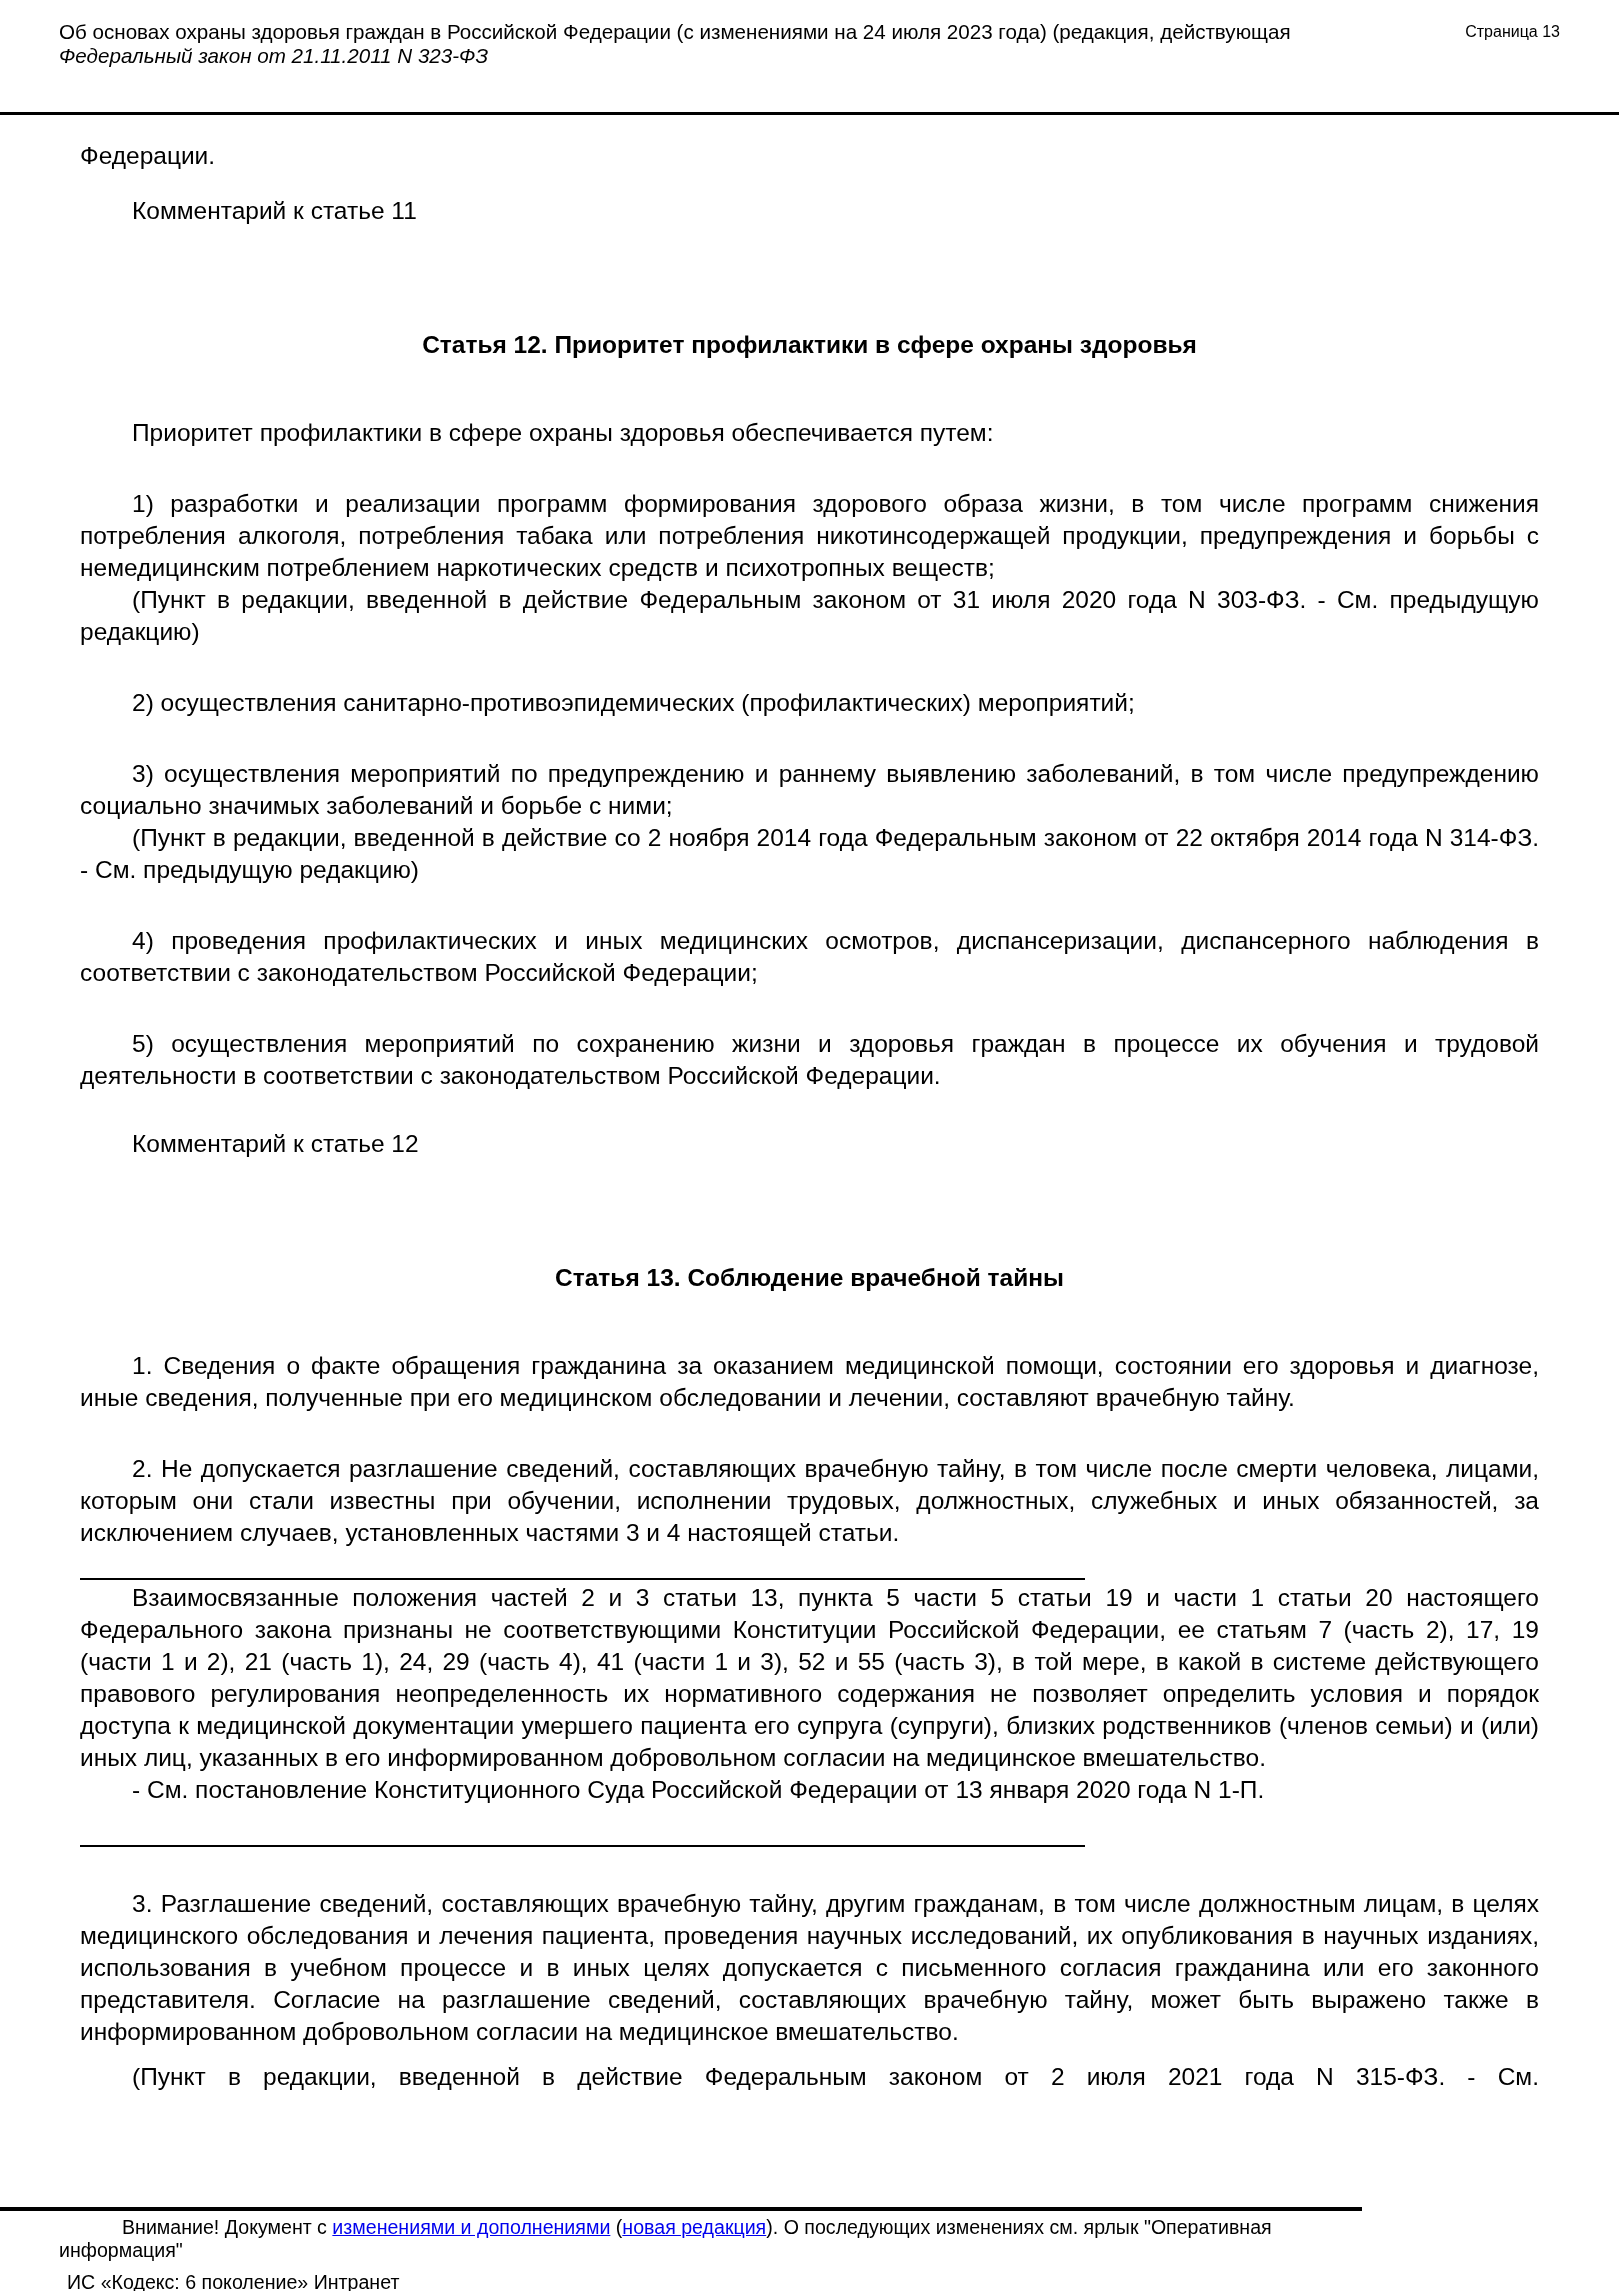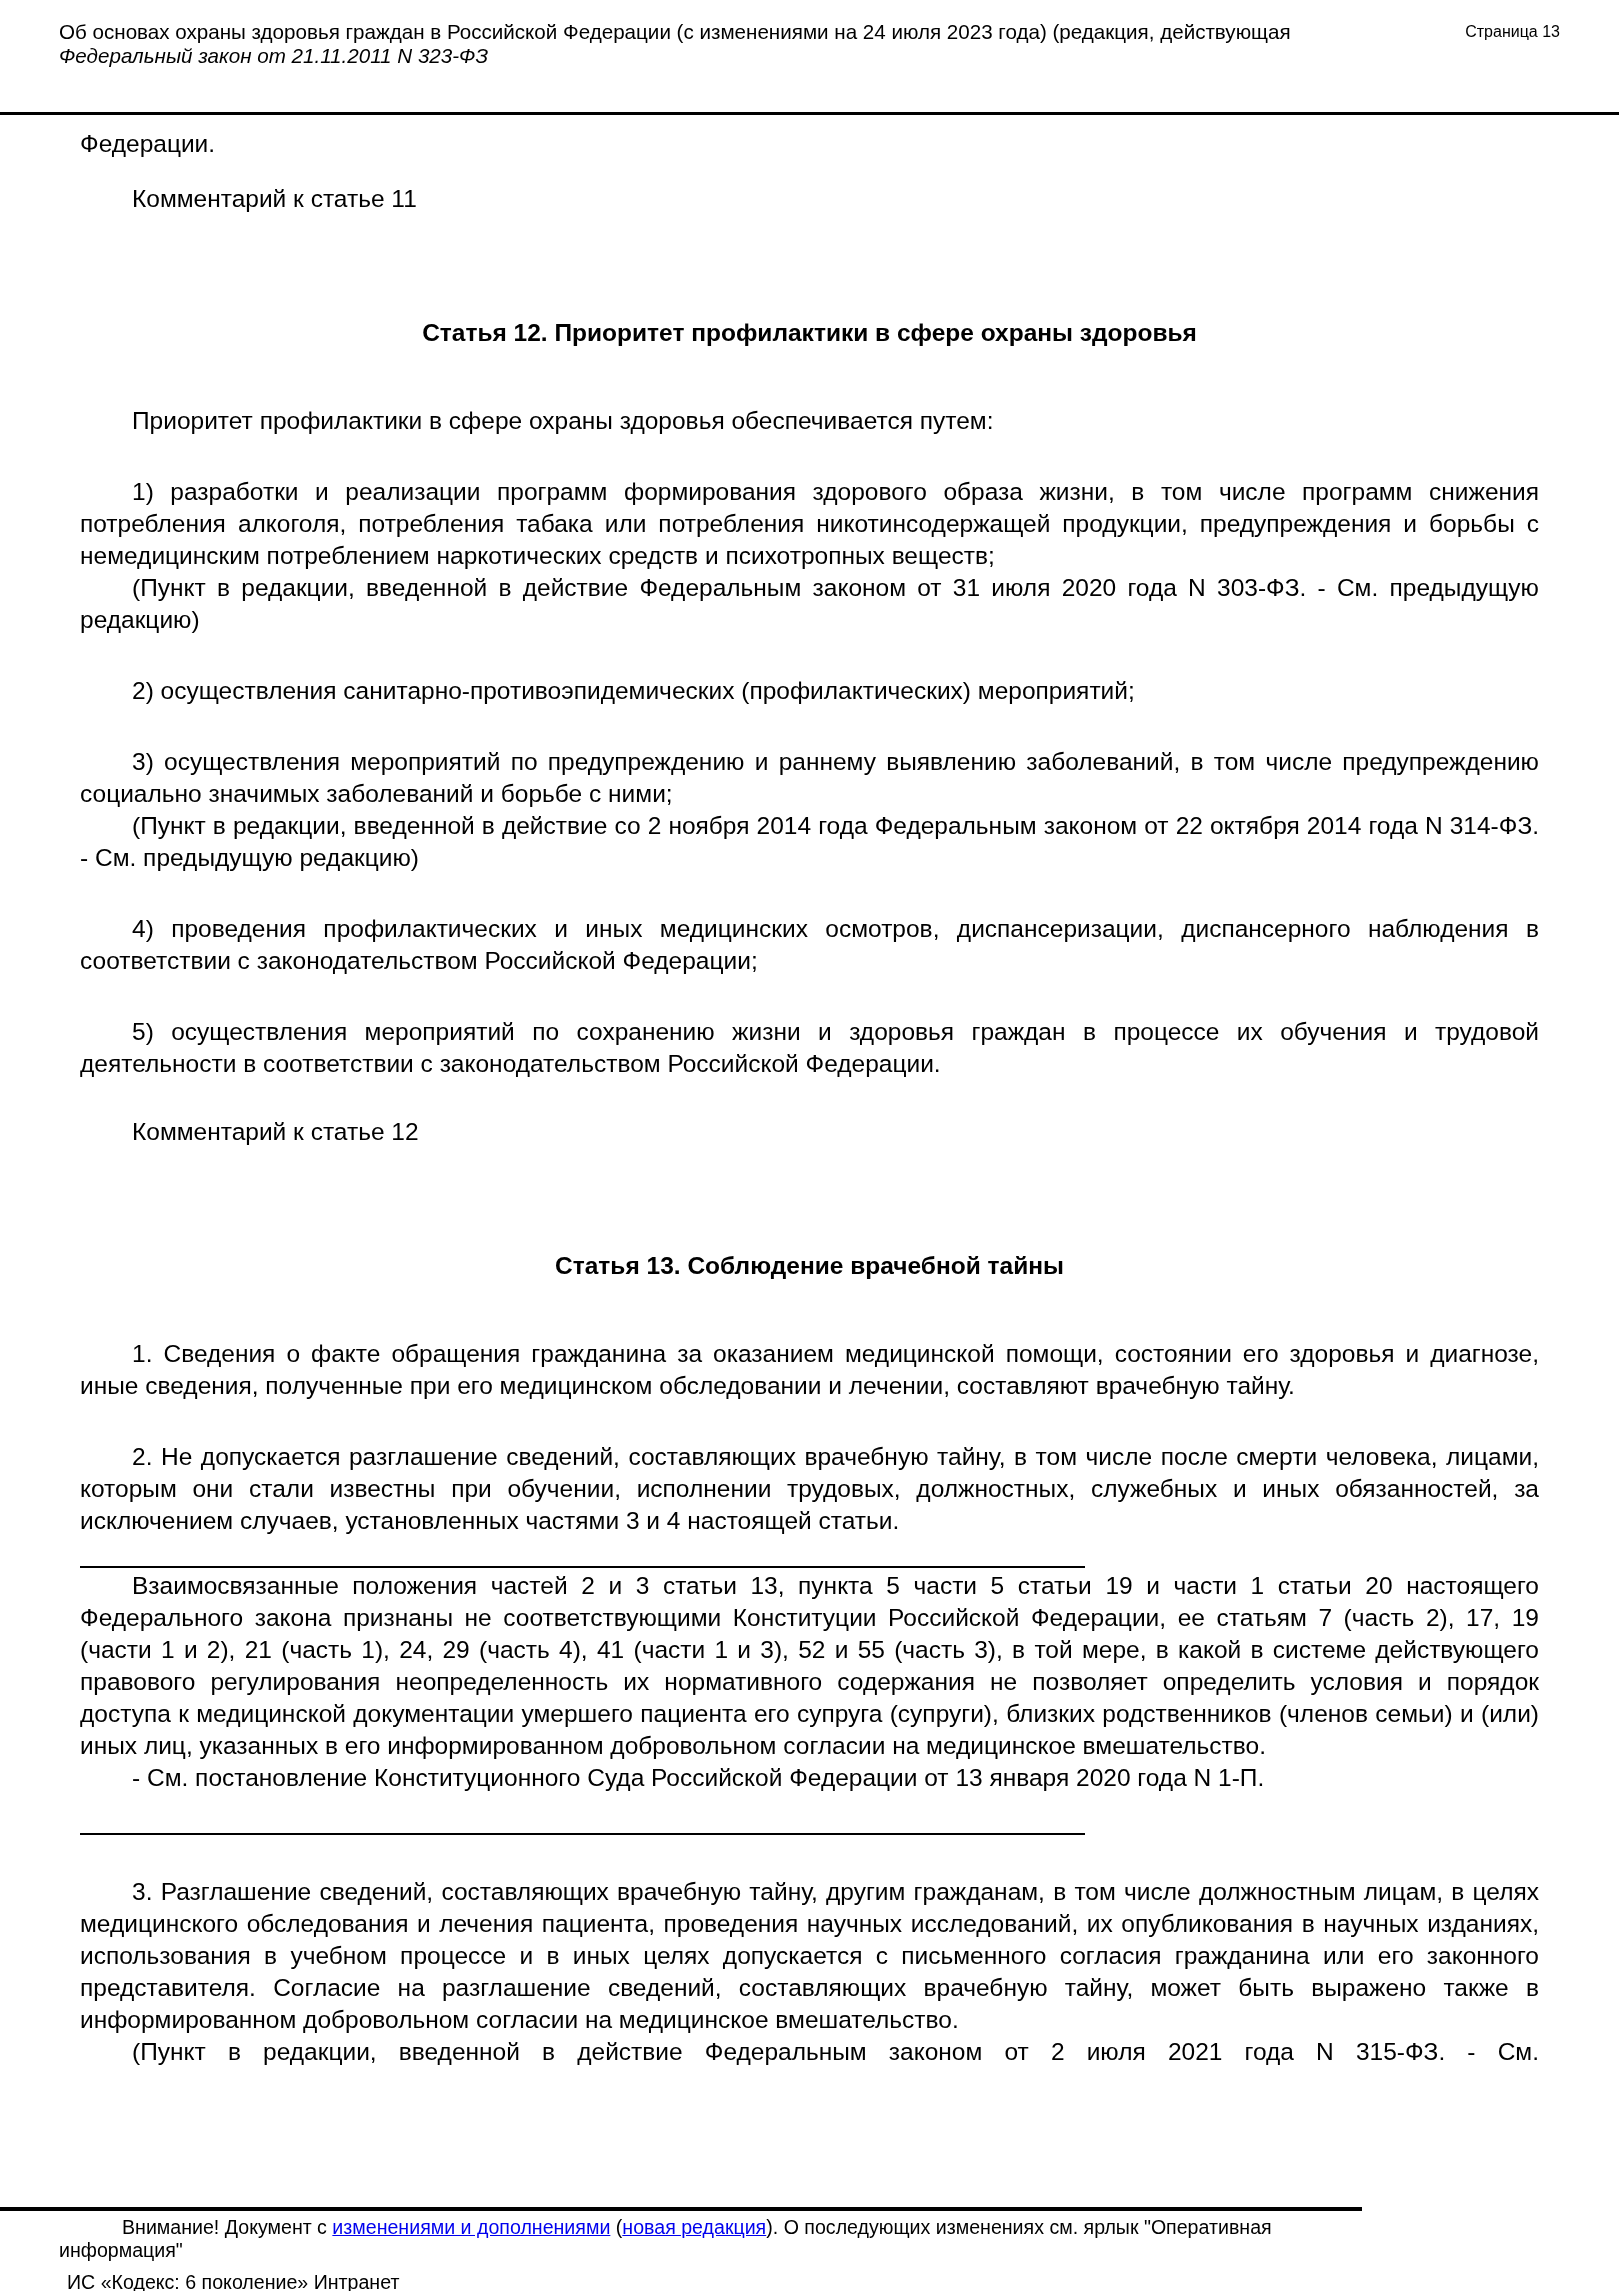--- a/index.html
+++ b/index.html
@@ -16,34 +16,34 @@
     display: flex; align-items: flex-start;
   }
   .hdr-titles { width: 1284px; font-size: 20.6px; line-height: 23.5px; }
   .hdr-subtitle { font-style: italic; }
   .hdr-page { margin-left: auto; font-size: 16px; line-height: 23.5px; white-space: nowrap; }
   .hdr-rule { position: absolute; left: 0; top: 112px; width: 1619px; height: 2.9px; background: #000; }
 
   
   main {
     position: absolute; left: 0; top: 115px;
-    width: 1619px; padding: 0 80px; box-sizing: border-box;
+    width: 1619px; padding: 12px 80px; box-sizing: border-box;
     font-size: 24.5px; line-height: 32px;
   }
   main p { margin: 0; text-align: justify; text-indent: 52px; }
   p.continuation { margin-top: 12.7px; text-indent: 0; text-align: left; }
   p.comment  { margin-top: 23.5px; text-align: left; }
   p.comment2 { margin-top: 36px; text-align: left; }
   p.heading  { margin-top: 102px; font-weight: 700; text-align: center; text-indent: 0; }
   p.lead  { margin-top: 56px; }
   p.item  { margin-top: 39px; }
   p.item2 { margin-top: 41px; }
   p.note  { margin-top: 0; }
   p.tight { margin-top: 2px; }
-  p.cut   { margin-top: 0; text-align-last: justify; }
+  p.cut   { margin-top: 13px; text-align-last: justify; }
   .rule  { height: 0; border-top: 2.9px solid #000; width: 1005px; margin-top: 29px; }
   .rule2 { margin-top: 39px; }
 
   
   footer { position: absolute; left: 0; top: 2207px; width: 1362px; box-sizing: border-box; }
   .ftr-rule { width: 100%; height: 3.9px; background: #000; }
   .ftr-text { padding: 4.9px 59px 0 59px; font-size: 19.6px; line-height: 23.5px; }
   .ftr-notice { margin: 0; text-indent: 63px; }
   .ftr-source { margin: 8px; }
   a.doclink { color: #0000ee; text-decoration: underline; cursor: pointer; }

